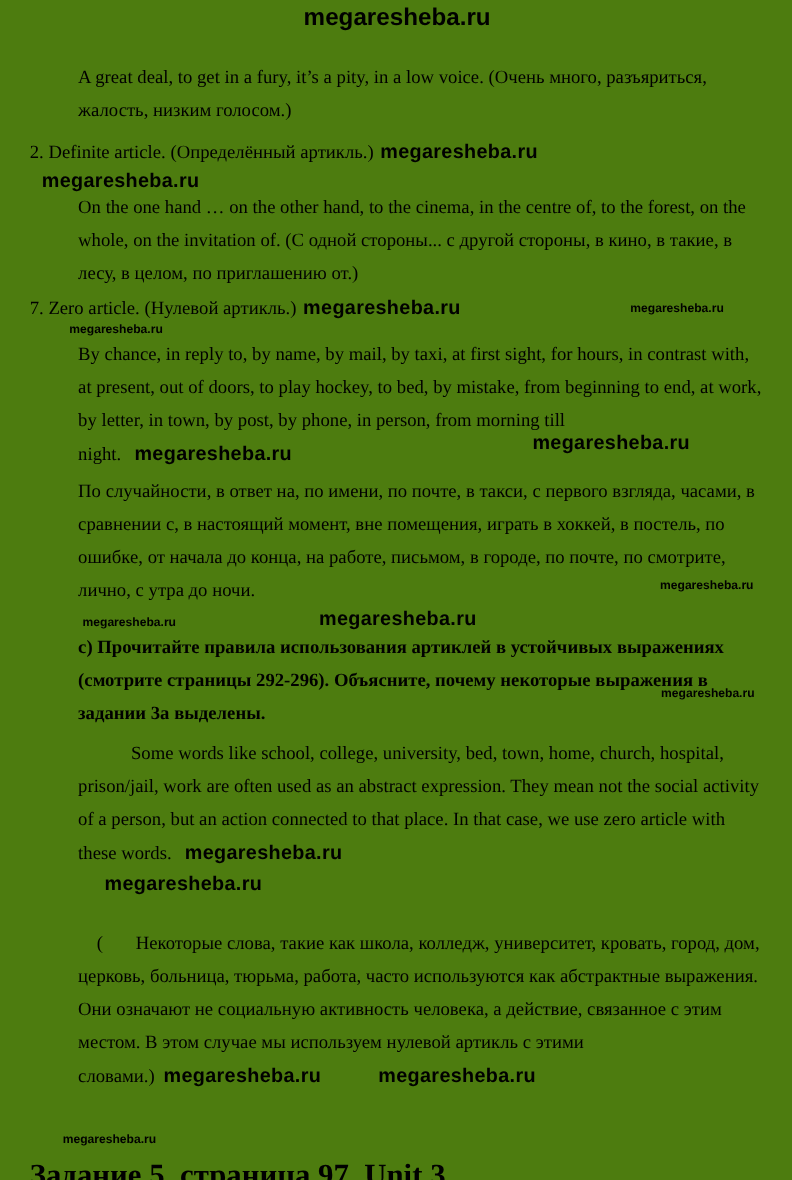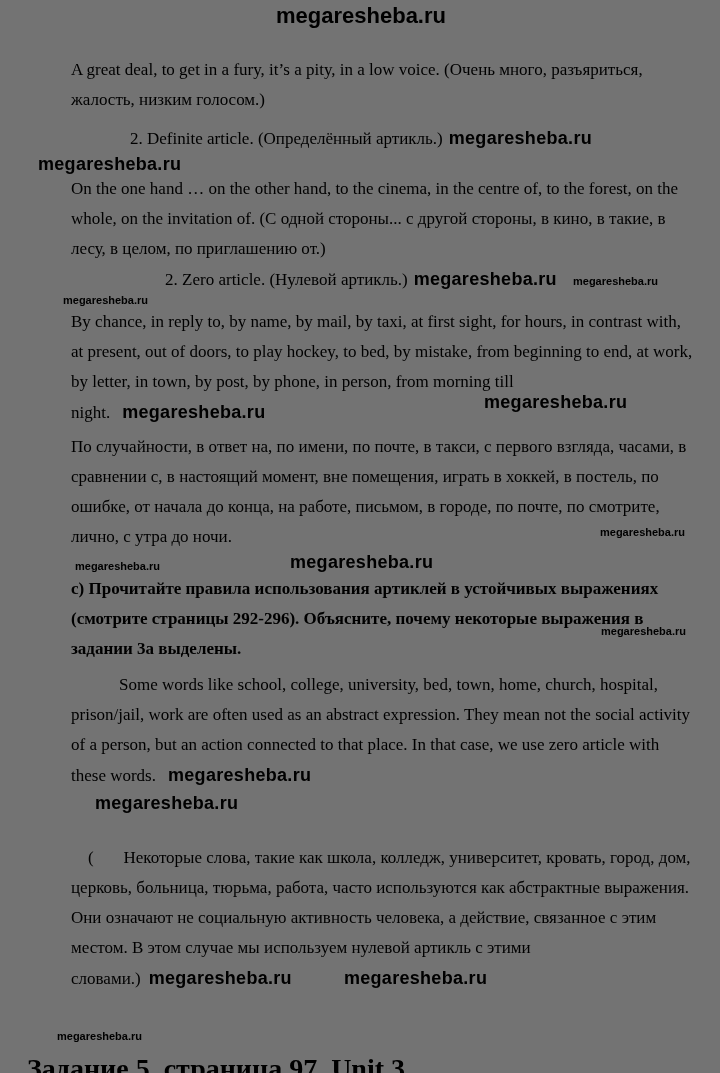--- a/index.html
+++ b/index.html
@@ -1,34 +1,34 @@
 <!DOCTYPE html>
 <html><head>
 <meta charset="utf-8">
 <style>
   * { margin:0; padding:0; box-sizing:border-box; }
   html,body { background:#ffffff; }
   .page {
     position:relative;
     width:720px; height:1073px;
-    background:#737373;
+    background:#4d7c0f;
     color:#000000;
     overflow:hidden;
     padding:0 25px 0 27px;
     font-family:"Liberation Serif", serif;
   }
   .site-header {
     text-align:center;
     padding-top:3px;
     font-family:"Liberation Sans", sans-serif;
     font-weight:bold;
     font-size:22px;
     line-height:26px;
   }
-  .body-text { font-size:17px; line-height:30px;text-align:center; }
+  .body-text { font-size:17px; line-height:30px; }
   p.body-text { text-align:left;margin-left:44px; }
   .prewrap { white-space:pre-wrap; }
   .indent-first { text-indent:48px; }
   .rel { position:relative; }
   .abs { position:absolute; }
   .wm {
     font-family:"Liberation Sans", sans-serif;
     font-weight:bold;
     font-size:18px;
     letter-spacing:0.3px;
@@ -85,21 +85,21 @@
     <span>2. Definite article. (Определённый артикль.)</span><span class="wm">megaresheba.ru</span>
   </div>
 
   <div class="wm-row-1">
     <span class="wm">megaresheba.ru</span>
   </div>
 
   <p class="body-text">On the one hand … on the other hand, to the cinema, in the centre of, to the forest, on the whole, on the invitation of. (С одной стороны... с другой стороны, в кино, в такие, в лесу, в целом, по приглашению от.)</p>
 
   <div class="body-text s3-row rel">
-    <span>2. Zero article. (Нулевой артикль.)</span><span class="wm">megaresheba.ru</span>
+    <span>7. Zero article. (Нулевой артикль.)</span><span class="wm">megaresheba.ru</span>
     <span class="wm-sm abs" style="left:546px; top:2px;">megaresheba.ru</span>
     <span class="wm-sm abs" style="left:36px; top:21px;">megaresheba.ru</span>
   </div>
 
   <p class="body-text rel">
     <span>By chance, in reply to, by name, by mail, by taxi, at first sight, for hours, in contrast with, at present, out of doors, to play hockey, to bed, by mistake, from beginning to end, at work, by letter, in town, by post, by phone, in person, from morning till night.</span><span class="wm wm-inline">megaresheba.ru</span>
     <span class="wm abs" style="left:413px; top:80px;">megaresheba.ru</span>
   </p>
 
   <p class="body-text p3-ru rel">

